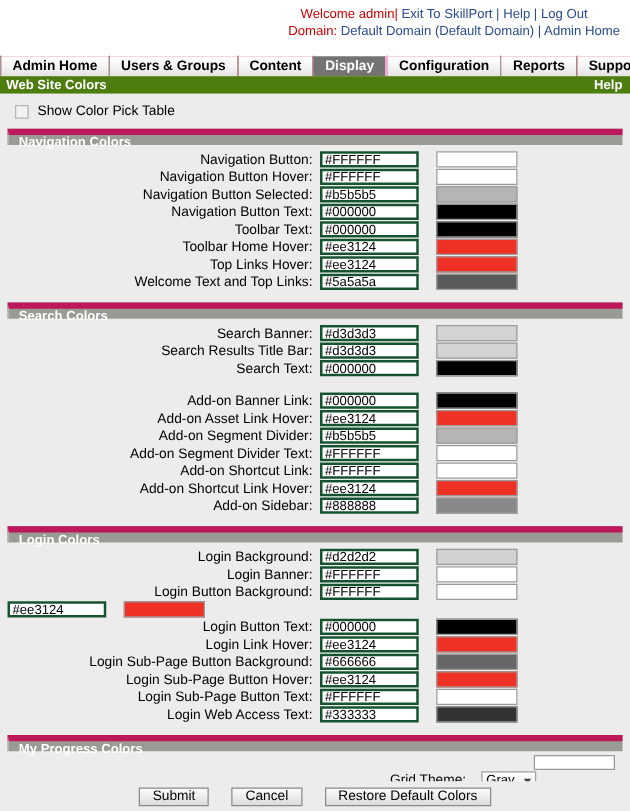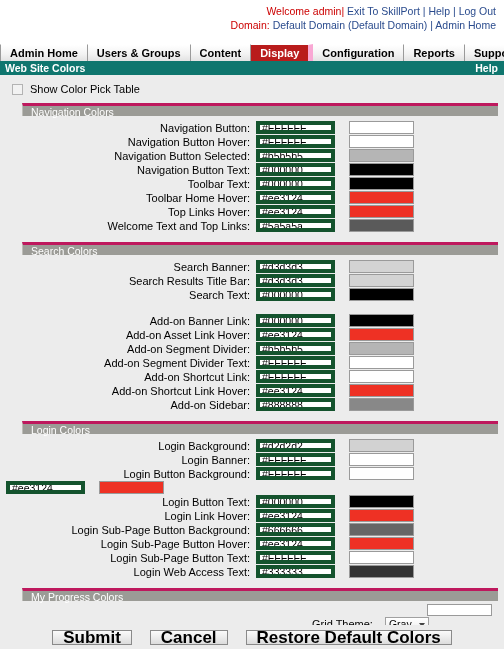--- a/index.html
+++ b/index.html
@@ -32,21 +32,21 @@
     position: absolute;
     left: 12px;
     top: 6px;
     width: 96px;
     height: 32px;
   }
   .header-links {
     position: absolute;
     right: 8px;
     top: 4px;
-    text-align: right;
+    text-align: center;
     line-height: 14px;
     font-size: 10.5px;
     white-space: nowrap;
   }
   .hl-welcome { color: #cc0000; }
   .hl-link { color: #2a4b8d; text-decoration: none; }
   .hl-sep { color: #2a4b8d; }
   .hl-domain-label { color: #cc0000; padding-left: 16px; }
 
   
@@ -71,31 +71,31 @@
     background: linear-gradient(to bottom, #ffffff 0%, #f3f3f3 55%, #e2e2e2 100%);
     border-right: 1px solid #9a9a9a;
     border-top: 1px solid #ffffff;
     text-align: center;
     white-space: nowrap;
     box-sizing: border-box;
     cursor: default;
   }
   .tab.first { border-left: 1px solid #9a9a9a; }
   .tab.active {
-    background: #b91c1c;
+    background: #737373;
     color: #ffffff;
-    border-right: 5px solid #f9a8d4;
+    border-right: 2px solid #f9a8d4;
   }
   .tab-filler { flex: 1 1 auto; height: 17px; background: #d8202a; }
 
   
   .subbar {
     position: relative;
     height: 14px;
-    background: #0f766e;
+    background: #4d7c0f;
     color: #ffffff;
     font-size: 10.5px;
     font-weight: bold;
     line-height: 14px;
   }
   .subbar-left { position: absolute; left: 5px; top: 0; }
   .subbar-right { position: absolute; right: 6px; top: 0; color: #ffffff; text-decoration: none; }
 
   
   .content {
@@ -120,27 +120,26 @@
     margin-right: 7px;
     display: inline-block;
   }
 
   .section-head {
     height: 13px;
     line-height: 13px;
     background: #9b9b96;
     color: #ffffff;
     font-size: 10.5px;
-    font-weight: normal;
+    font-weight: bold;
     padding-left: 8px;
-    border-top: 3px solid #be185d;
+    border-top: 5px solid #be185d;
     border-left: 1px solid #bdbdb8;
     box-sizing: border-box;
     margin-top: 2px;
-    margin-left: 16px;
   }
 
   .rows { padding-top: 5px; }
   .row {
     display: flex;
     align-items: center;
     height: 13px;
     margin-bottom: 1px;
   }
   .row-label {
@@ -148,21 +147,21 @@
     text-align: right;
     padding-right: 6px;
     font-size: 11px;
     color: #000000;
     box-sizing: border-box;
     white-space: nowrap;
   }
   .row-input {
     width: 79px;
     height: 13px;
-    border: 4px solid #14532d;
+    border: 2px solid #14532d;
     background: #ffffff;
     font-family: "Liberation Sans", sans-serif;
     font-size: 10.5px;
     line-height: 11px;
     padding: 0 2px;
     box-sizing: border-box;
     color: #000;
   }
   .row-swatch-wrap {
     width: 110px;
@@ -238,22 +237,22 @@
     background: #ececec;
     display: flex;
     align-items: center;
     justify-content: center;
     gap: 18px;
     border-bottom: 2px solid #000000;
   }
   .btn {
     height: 15px;
     line-height: 13px;
-    font-size: 17px;
-    font-weight: bold;
+    font-size: 11px;
+    font-weight: normal;
     font-family: "Liberation Sans", sans-serif;
     color: #000000;
     background: linear-gradient(to bottom,#fbfbfb 0%, #ececec 50%, #dcdcdc 100%);
     border: 1px solid #8a8a8a;
     padding: 0 10px;
     box-sizing: border-box;
     cursor: default;
     white-space: nowrap;
   }
 </style>

